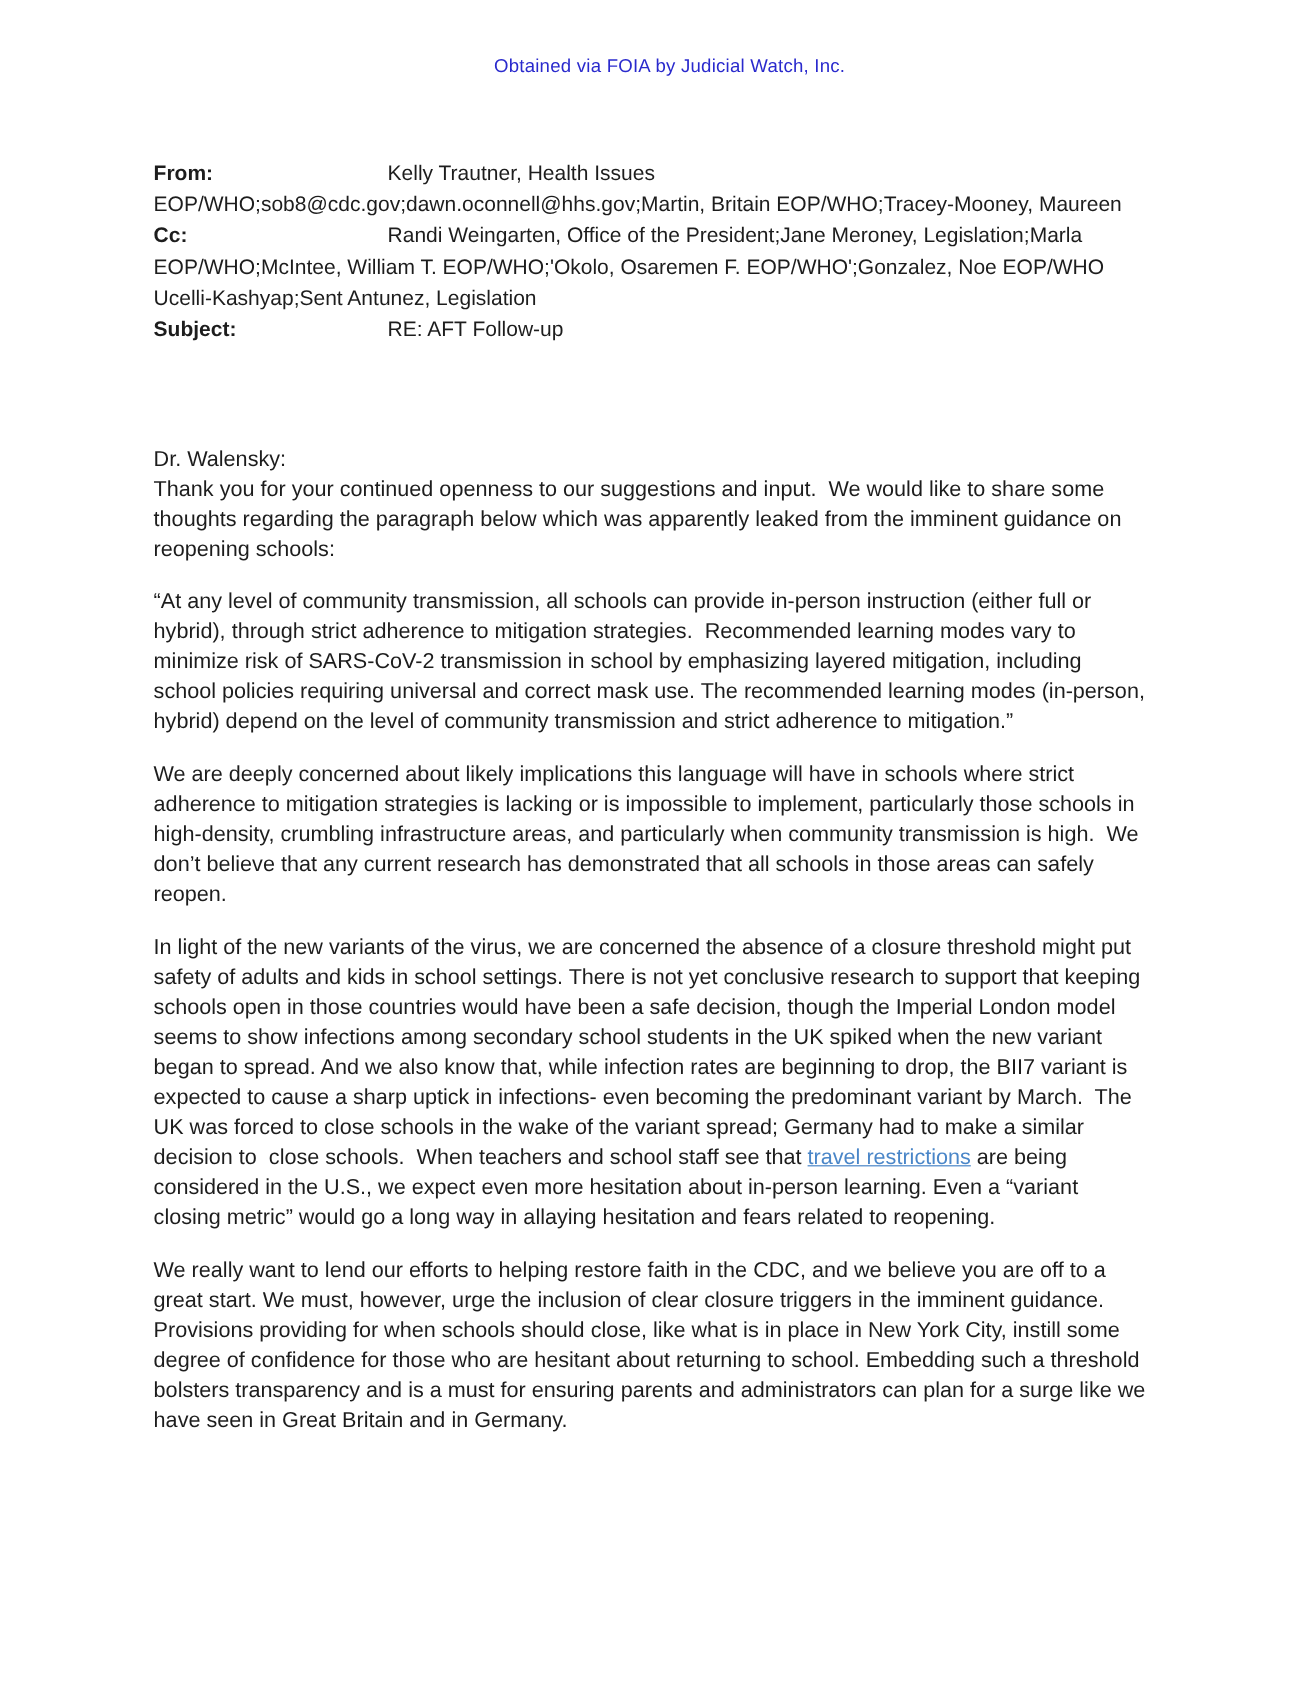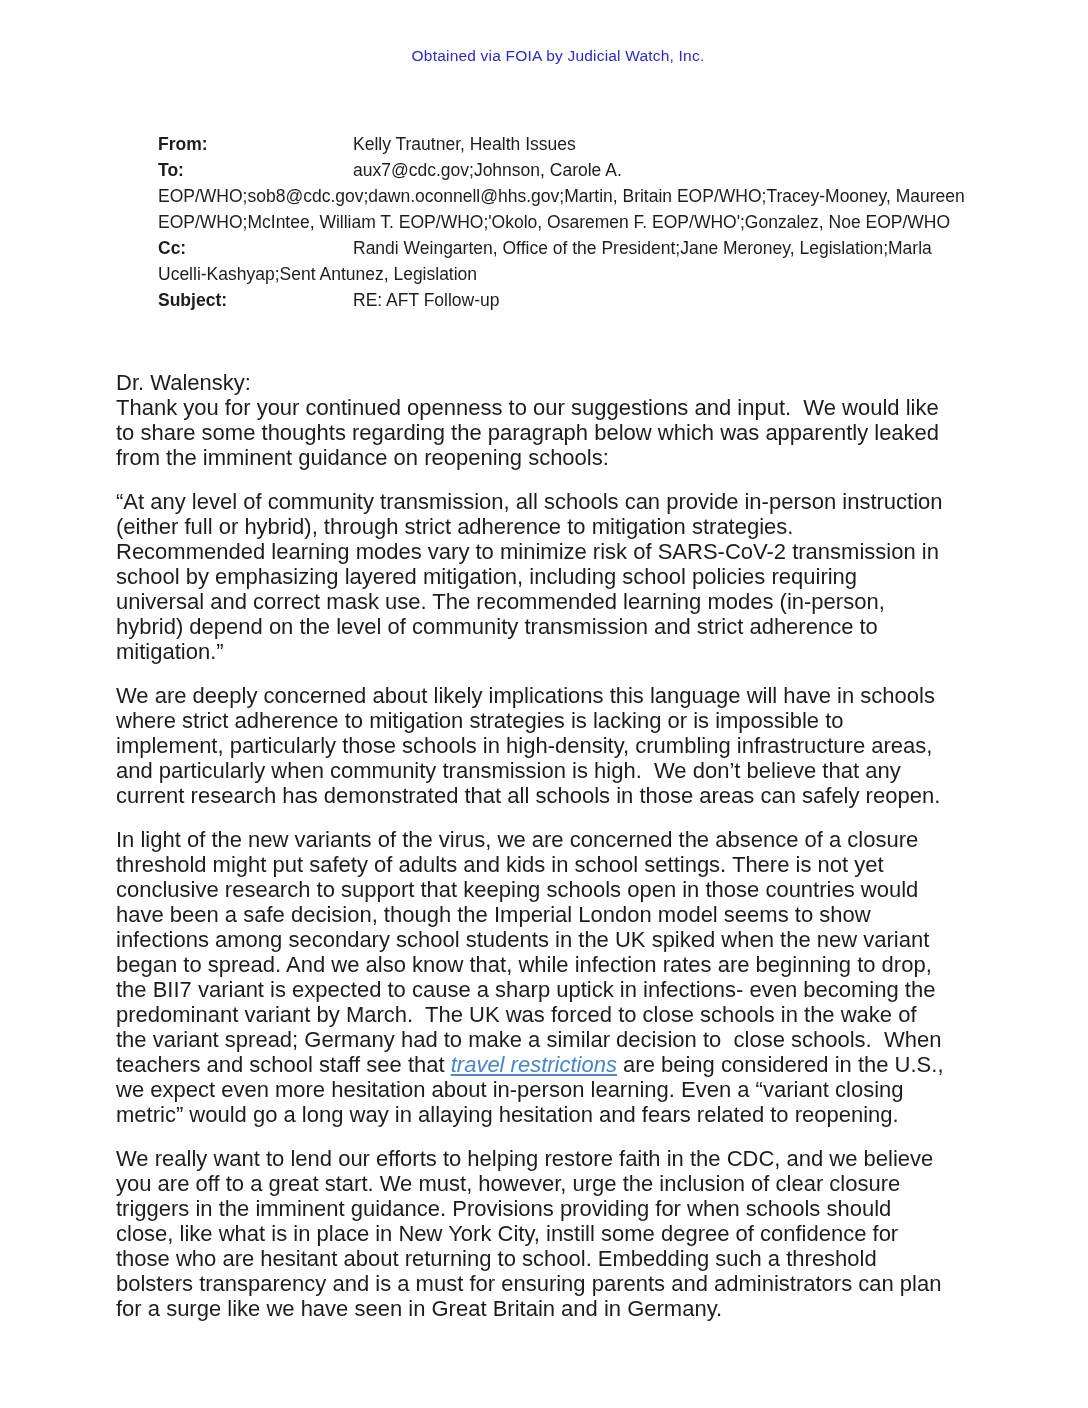--- a/index.html
+++ b/index.html
@@ -28,66 +28,61 @@
     color: #2a2acd; 
     padding-left: 14px;
   }
   .headers {
     position: absolute;
     top: 131px;
     left: 128px;
     width: 840px;
     font-size: 17.5px;
     line-height: 26px;
-    margin-left: 30px;
   }
   .hline { white-space: nowrap; }
   .hlabel {
     display: inline-block;
     width: 195px;
     font-weight: bold;
   }
   .bodytext {
     position: absolute;
     top: 370px;
-    left: 116px;
+    left: 128px;
     width: 828px;
-    font-size: 22px;
+    font-size: 18px;
     line-height: 25px;
   }
   .para {
     margin: 0 0 19px 0;
     white-space: pre-wrap;
   }
   .doc-link {
     color: #4a86c8; 
     text-decoration: underline;
     cursor: pointer;
-    font-style: italic;
   }
 </style>
 </head>
 <body>
 
 <div class="page">
 
   <div class="watermark" style="color: rgb(42, 42, 205);">Obtained via FOIA by Judicial Watch, Inc.</div>
 
   <div class="headers">
     <div class="hline">
       <span class="hlabel">From:</span><span class="hvalue">Kelly Trautner, Health Issues</span>
     </div>
-    <div class="hline">
-      <span class="hlabel">To:</span><span class="hvalue">aux7@cdc.gov;Johnson, Carole A.</span>
-    </div>
     <div class="hline">EOP/WHO;sob8@cdc.gov;dawn.oconnell@hhs.gov;Martin, Britain EOP/WHO;Tracey-Mooney, Maureen</div>
-    <div class="hline">EOP/WHO;McIntee, William T. EOP/WHO;'Okolo, Osaremen F. EOP/WHO';Gonzalez, Noe EOP/WHO</div>
     <div class="hline">
       <span class="hlabel">Cc:</span><span class="hvalue">Randi Weingarten, Office of the President;Jane Meroney, Legislation;Marla</span>
     </div>
+    <div class="hline">EOP/WHO;McIntee, William T. EOP/WHO;'Okolo, Osaremen F. EOP/WHO';Gonzalez, Noe EOP/WHO</div>
     <div class="hline">Ucelli-Kashyap;Sent Antunez, Legislation</div>
     <div class="hline">
       <span class="hlabel">Subject:</span><span class="hvalue">RE: AFT Follow-up</span>
     </div>
   </div>
 
   <div class="bodytext">
     <p class="para">Dr. Walensky:
 Thank you for your continued openness to our suggestions and input.  We would like to share some thoughts regarding the paragraph below which was apparently leaked from the imminent guidance on reopening schools:</p>
     <p class="para">“At any level of community transmission, all schools can provide in-person instruction (either full or hybrid), through strict adherence to mitigation strategies.  Recommended learning modes vary to minimize risk of SARS-CoV-2 transmission in school by emphasizing layered mitigation, including school policies requiring universal and correct mask use. The recommended learning modes (in-person, hybrid) depend on the level of community transmission and strict adherence to mitigation.”</p>

